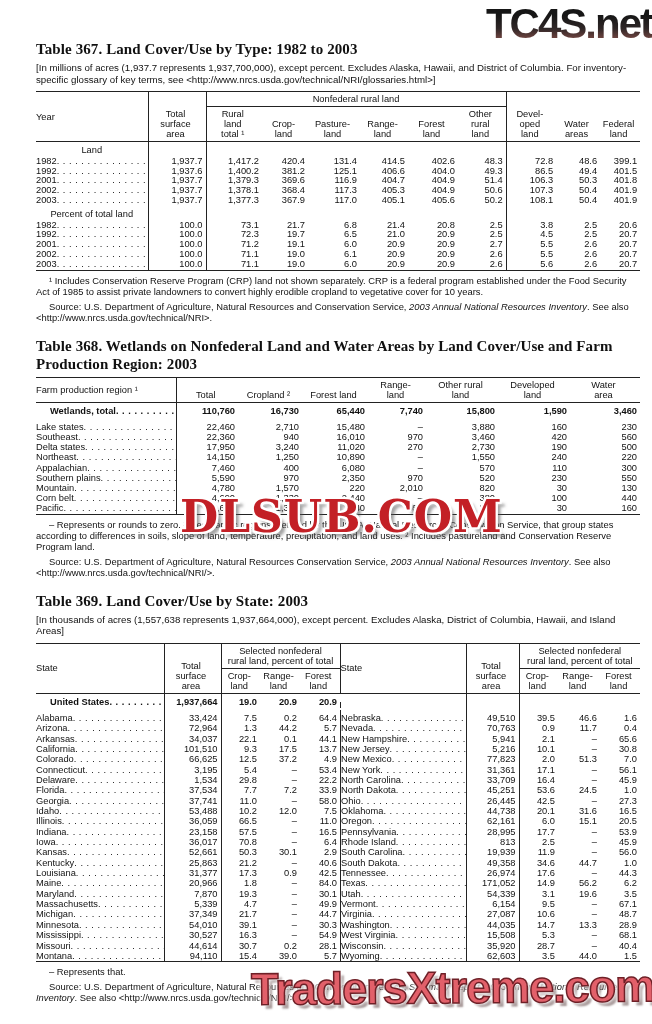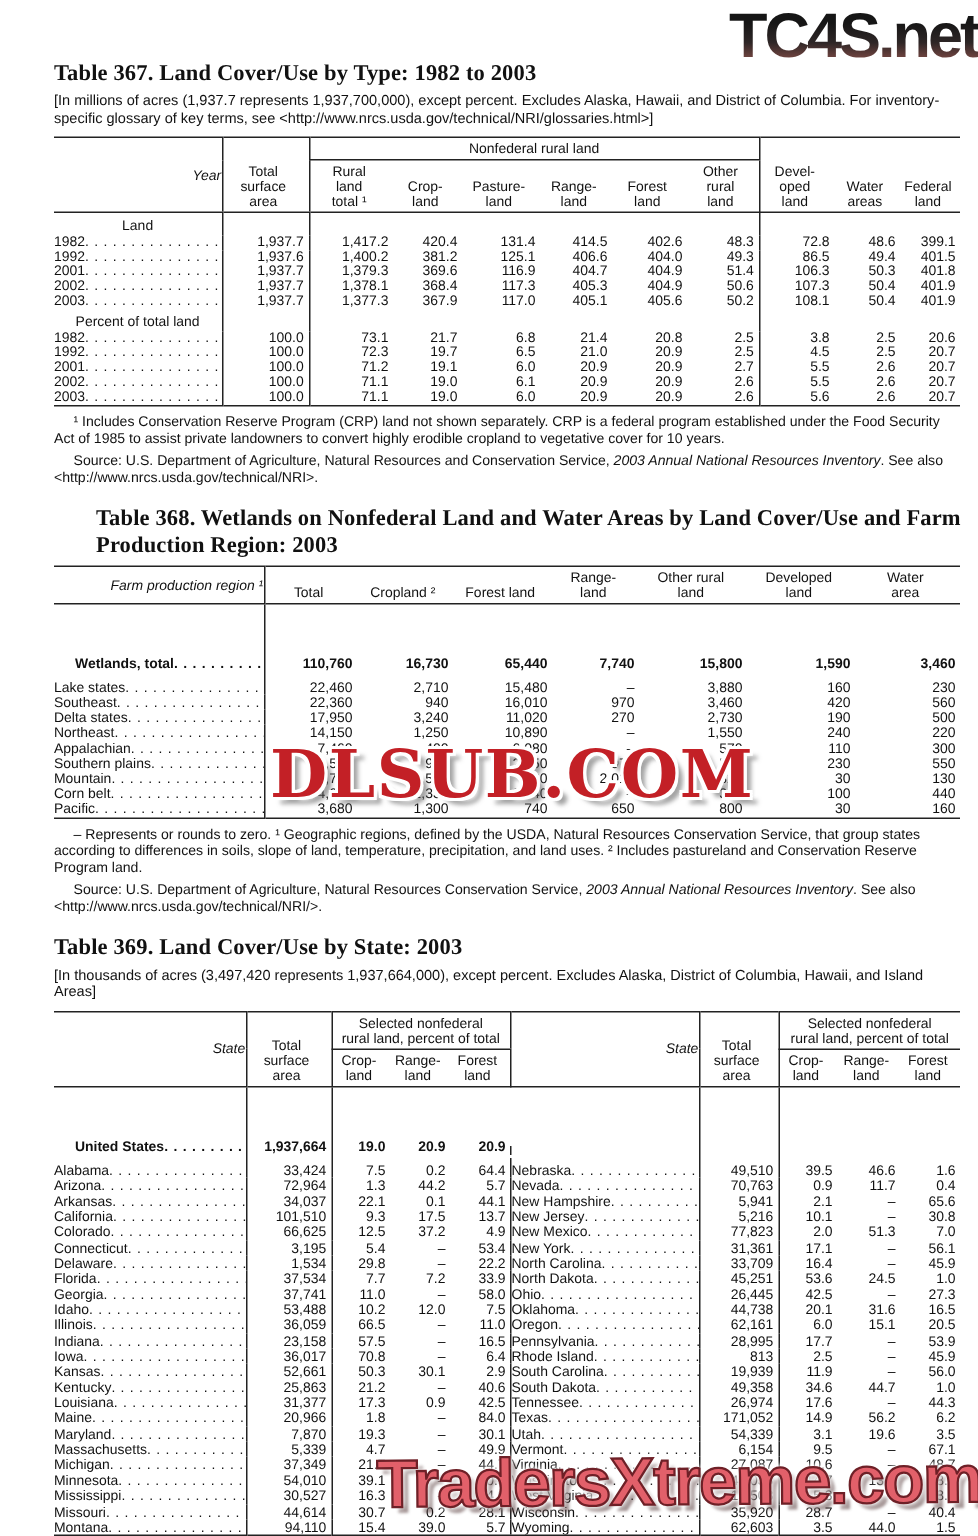--- a/index.html
+++ b/index.html
@@ -23,34 +23,34 @@
   .fn-block{margin-bottom:14px;}
 
   
   table{border-collapse:collapse;table-layout:fixed;width:604px;font-size:9.3px;color:#111;}
   table{border-top:1.5px solid #222;border-bottom:1.5px solid #222;}
   th,td{padding:0;margin:0;font-weight:normal;}
   thead th{
     vertical-align:bottom;text-align:center;white-space:pre-line;
     line-height:10px;padding:2px 3px 2px 0;border-bottom:1px solid #222;
   }
-  thead th.mid{vertical-align:middle;text-align:right;padding-right:0;font-style:italic;}
+  thead th.mid{vertical-align:middle;text-align:left;padding-right:0;}
   thead th.group{text-align:center;padding-right:0;}
   td{line-height:9.8px;vertical-align:bottom;}
   td.num{text-align:right;padding-right:3px;}
   .bl{border-left:1px solid #222;}
   td.stub{display:flex;align-items:flex-end;overflow:hidden;}
   td.stub .lbl{white-space:nowrap;}
   td.stub .dots{flex:1;overflow:hidden;white-space:nowrap;color:#111;}
   td.stub .dots::after{content:" . . . . . . . . . . . . . . . . . . . . . . . . . . . . . . . .";letter-spacing:.5px;}
   td.stub.empty .dots::after{content:"";}
   tbody.first-gap tr:first-child td{padding-top:3px;}
   tbody.boldrow td{font-weight:bold;}
   tbody.boldrow td.stub .lbl{padding-left:14px;}
-  tbody.boldrow td{padding-bottom:3px;padding-top:3px;margin-top:31px;}
+  tbody.boldrow td{padding-bottom:3px;padding-top:3px;}
   tr.section-row td{padding-top:4px;padding-bottom:1px;}
   td.sec{text-align:center;font-size:9.3px;}
   #t369 td{line-height:10.35px;}
   #t368 td{line-height:10.2px;}
 
   
   .wm-top{
     position:absolute;top:2px;right:0px;
     font-family:"Liberation Sans", sans-serif;font-weight:bold;
     font-size:42px;letter-spacing:-2px;line-height:44px;
@@ -332,21 +332,21 @@
         </tbody>
     </table>
 
     <div class="fn-block">
       <p class="footnote">¹ Includes Conservation Reserve Program (CRP) land not shown separately. CRP is a federal program established under the Food Security Act of 1985 to assist private landowners to convert highly erodible cropland to vegetative cover for 10 years.</p>
       <p class="footnote"><span>Source: U.S. Department of Agriculture, Natural Resources and Conservation Service, </span><span class="it">2003 Annual National Resources Inventory</span><span>. See also &lt;http://www.nrcs.usda.gov/technical/NRI&gt;.</span></p>
     </div>
   </div>
 
   <div>
-    <h2 class="tbl-title" style="width:580px;margin-left:28px;">Table 368. Wetlands on Nonfederal Land and Water Areas by Land Cover/Use and Farm Production Region: 2003</h2>
+    <h2 class="tbl-title" style="width:580px;">Table 368. Wetlands on Nonfederal Land and Water Areas by Land Cover/Use and Farm Production Region: 2003</h2>
 
     <table id="t368">
       <colgroup>
         <col style="width:140px">
           <col style="width:62px">
           <col style="width:64px">
           <col style="width:66px">
         <col style="width:58px">
           <col style="width:72px">
           <col style="width:72px">
@@ -507,21 +507,21 @@
     </table>
 
     <div class="fn-block">
       <p class="footnote">– Represents or rounds to zero. ¹ Geographic regions, defined by the USDA, Natural Resources Conservation Service, that group states according to differences  in soils, slope of land, temperature, precipitation, and land uses. ² Includes pastureland and Conservation Reserve Program land.</p>
       <p class="footnote"><span>Source: U.S. Department of Agriculture, Natural Resources Conservation Service, </span><span class="it">2003 Annual National Resources Inventory</span><span>. See also &lt;http://www.nrcs.usda.gov/technical/NRI/&gt;.</span></p>
     </div>
   </div>
 
   <div>
     <h2 class="tbl-title">Table 369. Land Cover/Use by State: 2003</h2>
-    <p class="headnote">[In thousands of acres (3,497,420 represents 1,937,664,000), except percent. Excludes Alaska, District of Columbia, Hawaii, and Island Areas]</p>
+    <p class="headnote">[In thousands of acres (1,557,638 represents 1,937,664,000), except percent. Excludes Alaska, District of Columbia, Hawaii, and Island Areas]</p>
 
     <table id="t369">
       <colgroup>
         <col style="width:128px">
           <col style="width:57px">
           <col style="width:39px">
           <col style="width:40px">
           <col style="width:40px">
         <col style="width:126px">
           <col style="width:53px">

